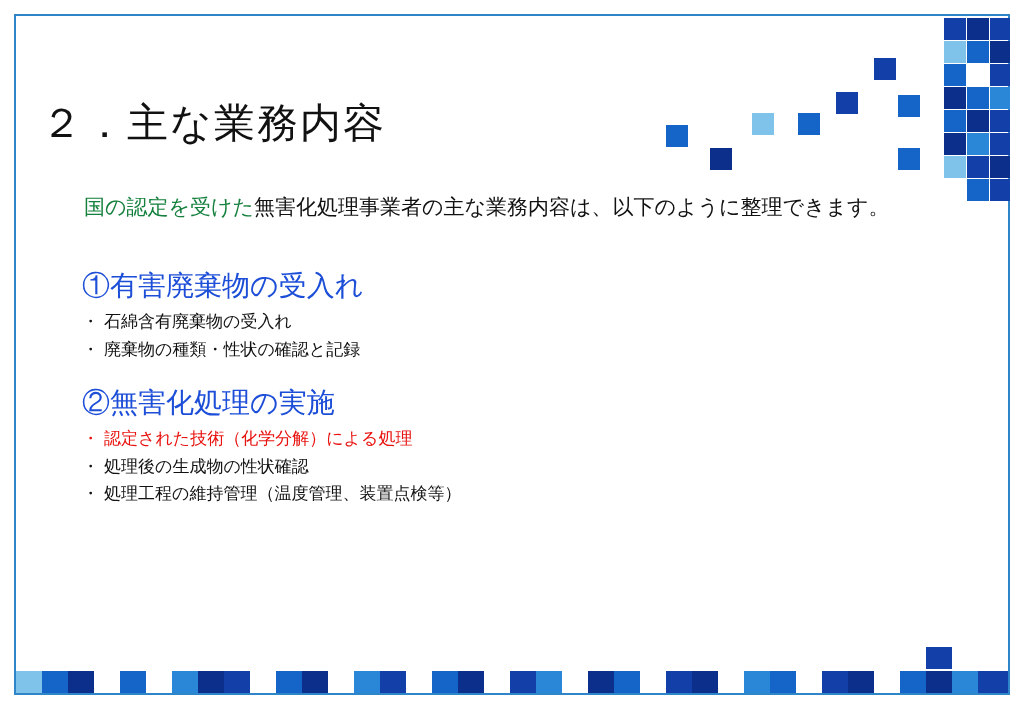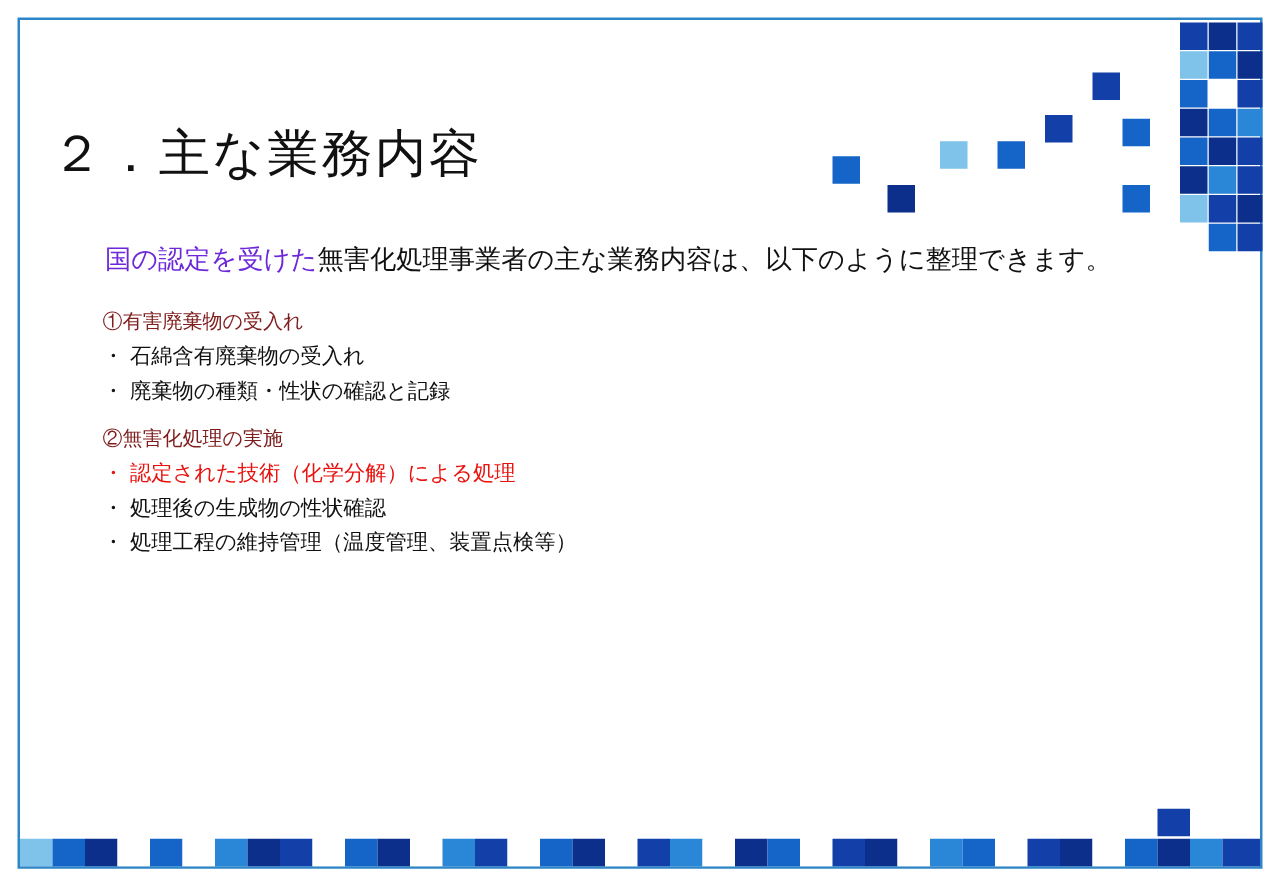--- a/index.html
+++ b/index.html
@@ -55,35 +55,36 @@
 
   #lead {
     position: absolute;
     left: 84px;
     top: 193px;
     font-size: 21px;
     color: #111111;
     white-space: nowrap;
     font-family: "Liberation Serif", serif;
   }
-  #lead .accent { color: #6d28d9; }
+  #lead .accent { color: #15803d; }
 
   #body {
     position: absolute;
     left: 82px;
     top: 246px;
     width: 860px;
   }
   .group { margin-bottom: 14px; }
   .group-head {
     font-family: "Liberation Serif", serif;
-    font-size: 16px;
-    color: #7f1d1d;
+    font-size: 28px;
+    color: #1d4ed8;
     line-height: 1.5;
     white-space: nowrap;
+    margin-top: 19px;
   }
   .bullets {
     margin: 1px 0 0 0;
     padding: 0;
     list-style: none;
   }
   .bullets li {
     font-family: Liberation Serif, serif;
     font-size: 17px;
     color: #111111;

